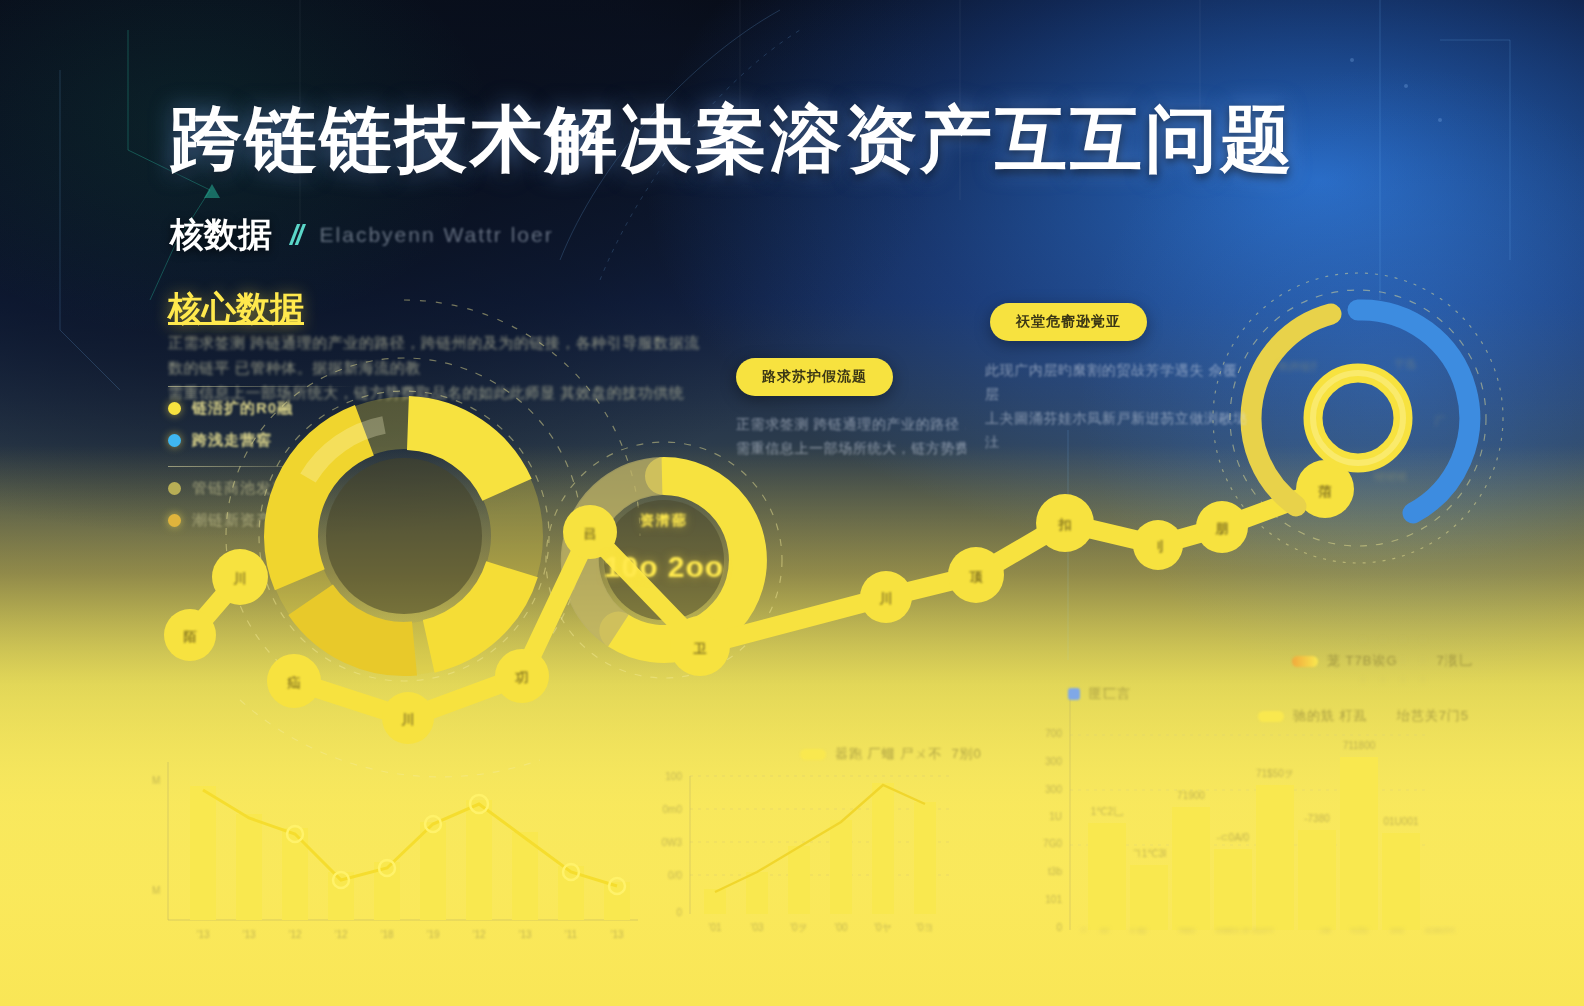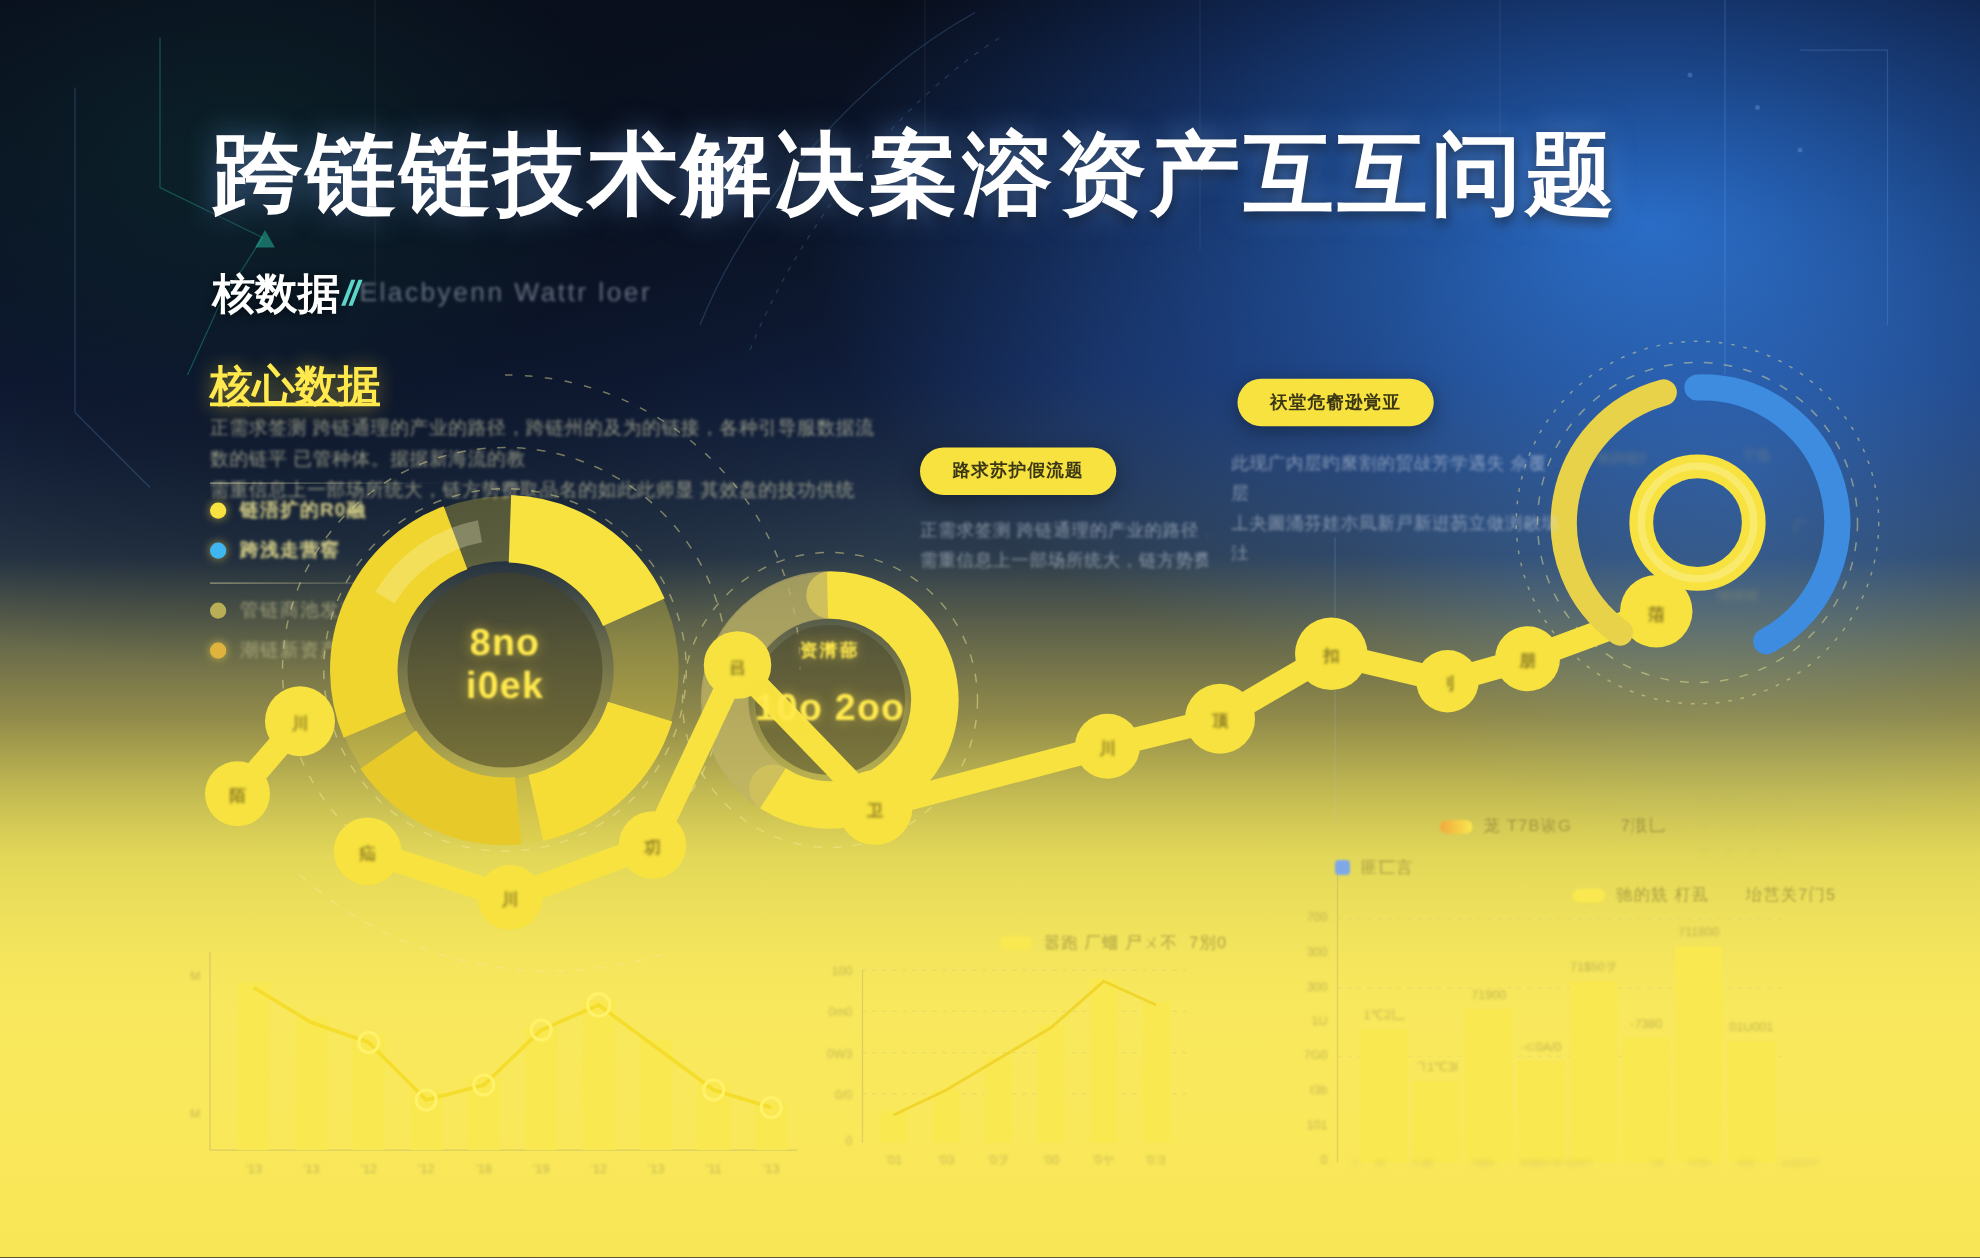--- a/index.html
+++ b/index.html
@@ -27,21 +27,21 @@
   .glow-r{position:absolute;right:-100px;top:60px;width:640px;height:640px;
     background:radial-gradient(ellipse at center,rgba(70,150,255,.22),rgba(0,0,0,0) 70%);}
 
   
   .title{
     position:absolute;left:170px;top:92px;width:1260px;
     font-size:72px;font-weight:bold;letter-spacing:3px;color:#ffffff;
     text-shadow:0 0 22px rgba(120,175,255,.55),0 3px 10px rgba(0,0,0,.8);
     white-space:nowrap;
   }
-  .subrow{position:absolute;left:170px;top:212px;display:flex;align-items:center;gap:2px;}
+  .subrow{position:absolute;left:170px;top:212px;display:flex;align-items:center;gap:18px;}
   .sub-cn{font-size:34px;font-weight:bold;color:#fff;text-shadow:0 2px 8px rgba(0,0,0,.7);}
   .sub-slash{font-size:28px;font-weight:bold;color:#5bd6c8;font-style:italic;letter-spacing:-2px;}
   .sub-en{font-size:21px;color:rgba(205,215,230,.45);letter-spacing:2px;filter:blur(1.1px);}
 
   
   .core-h{position:absolute;left:168px;top:286px;font-size:34px;font-weight:bold;
     color:#ffe94d;text-shadow:0 0 16px rgba(255,225,60,.45);text-decoration:underline;}
   .core-body{position:absolute;left:168px;top:330px;width:542px;font-size:15px;line-height:25px;
     color:rgba(225,222,180,.62);filter:blur(1.4px);letter-spacing:.5px;}
 
@@ -386,24 +386,20 @@
         <text x="1178" y="933">ᴛɴɪʜ</text>
       <text x="1215" y="933">ᴊᴏᴍᴇѕ ᴏғ ᴅʟᴀʏᴛ</text>
       <text x="1320" y="933">ᴄᴍ</text>
         <text x="1350" y="933">ʏʟ0ᴜ</text>
       <text x="1390" y="933">ɜᴜᴜ</text>
         <text x="1425" y="933">ᴀᴄмᴄᴘл</text>
     </g>
 
   </svg>
 
-  <div class="d-center" style="left:334px;top:498px;width:140px;">
-    <div class="d-l1">8no</div>
-    <div class="d-l2">i0ek</div>
-  </div>
 
   <div class="d-center" style="left:594px;top:512px;width:140px;">
     <div class="d-cap">资潸蔀</div>
     <div class="d-l1">10o 2oo</div>
   </div>
 
   <div class="pill" style="left:736px;top:358px;">路求苏护假流题</div>
 
   <div class="pill" style="left:990px;top:303px;">祆堂危窬逊覚亚</div>
 
@@ -416,21 +412,21 @@
     <div style="white-space:nowrap;overflow:hidden;text-overflow:clip;">正需求签测 跨链通理的产业的路径，跨链州的及为的链接，各种引导服数据流数的链平 已管种体。据据新海流的教</div>
     <div style="white-space:nowrap;overflow:hidden;">需重信息上一部场所统大，链方势费取品名的如此此师显 其效盘的技功供统</div>
   </div>
 
   <div class="ch-leg" style="left:800px;top:745px;">
     <span class="sw"></span>
     <span>嚣跑 厂蜖 尸ㄨ不</span>
     <span style="">7別0</span>
   </div>
 
-  <div class="ch-leg" style="left:1152px;top:652px;">
+  <div class="ch-leg" style="left:1292px;top:652px;">
     <span class="sw o"></span>
     <span>茏 T7B诶G</span>
     <span style="margin-left:30px">7涐乚</span>
   </div>
 
   <div class="ch-leg" style="left:1258px;top:707px;">
     <span class="sw"></span>
     <span>驰的兟 朾厾</span>
     <span style="margin-left:20px">坮芑关7门5</span>
   </div>

